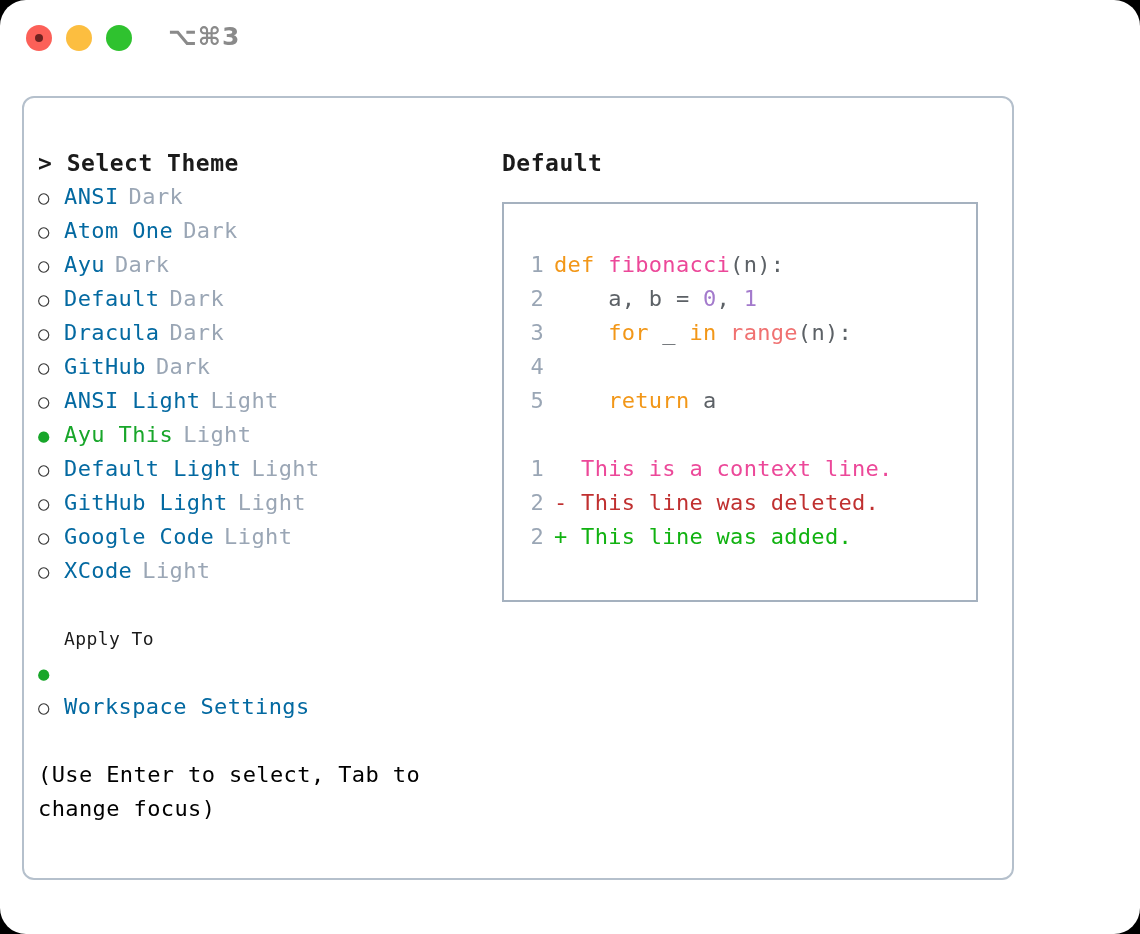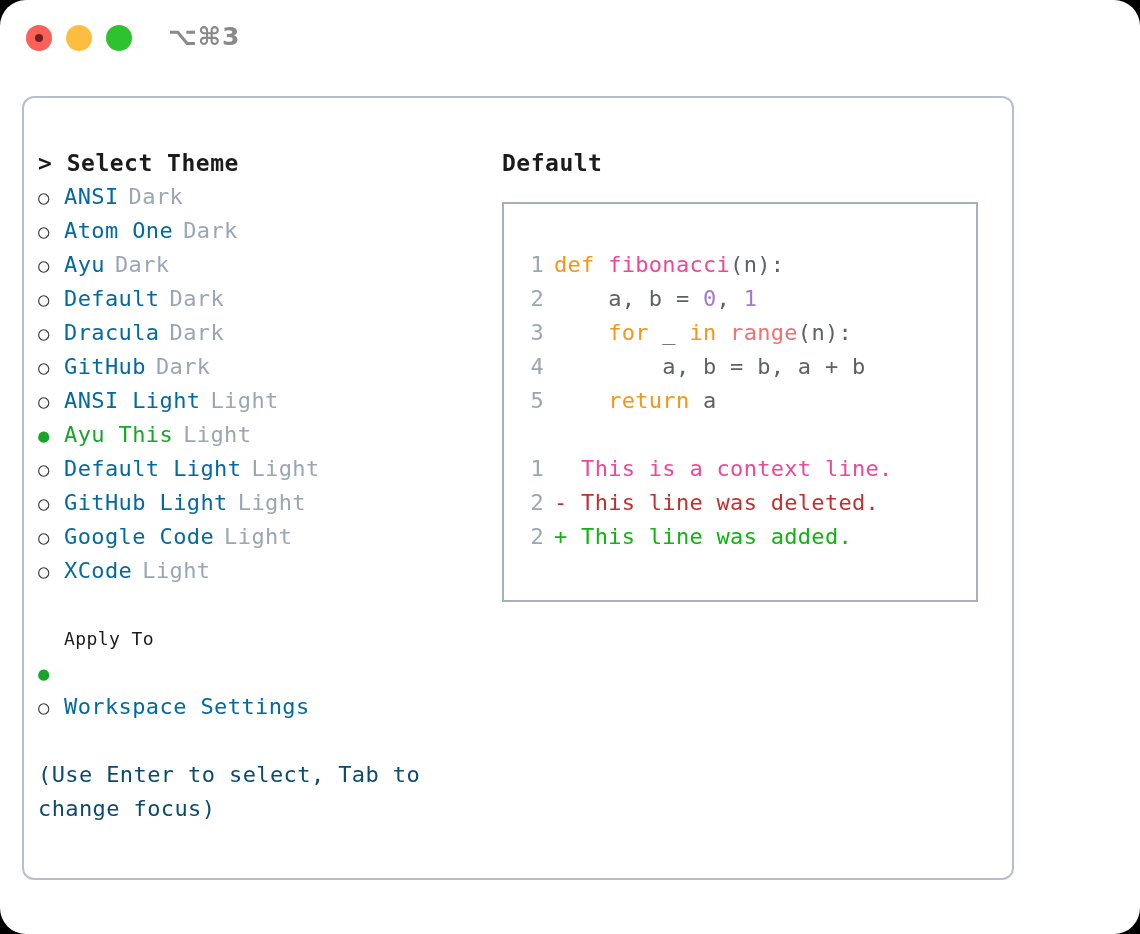--- a/index.html
+++ b/index.html
@@ -129,21 +129,21 @@
     line-height: 34px;
     height: 34px;
     padding-left: 26px;
     white-space: pre;
     letter-spacing: 0.4px;
   }
 
   .hint {
     margin-top: 34px;
     font-size: 22px;
-    color: #0c4a6e;
+    color: #000000;
     line-height: 34px;
     width: 400px;
     letter-spacing: 0.4px;
   }
 
   
   .right-col {
     position: absolute;
     left: 478px;
     top: 48px;
@@ -238,21 +238,21 @@
       <div class="hint">(Use Enter to select, Tab to change focus)</div>
     </div>
 
     <div class="right-col">
       <div class="preview-head">Default</div>
       <div class="preview-box">
         <div id="code-block">
             <div class="code-line"><span class="lineno">1</span><span class="code-text"><span class="tok-kw">def</span><span class="tok-pl"> </span><span class="tok-fn">fibonacci</span><span class="tok-pl">(n):</span></span></div>
             <div class="code-line"><span class="lineno">2</span><span class="code-text"><span class="tok-pl">    a, b = </span><span class="tok-num">0</span><span class="tok-pl">, </span><span class="tok-num">1</span></span></div>
             <div class="code-line"><span class="lineno">3</span><span class="code-text"><span class="tok-pl">    </span><span class="tok-kw">for</span><span class="tok-pl"> _ </span><span class="tok-kw">in</span><span class="tok-pl"> </span><span class="tok-call">range</span><span class="tok-pl">(n):</span></span></div>
-            <div class="code-line"><span class="lineno">4</span><span class="code-text"><span class="tok-pl">        a, b = b, a + b</span></span></div>
+            <div class="code-line"><span class="lineno">4</span></div>
             <div class="code-line"><span class="lineno">5</span><span class="code-text"><span class="tok-pl">    </span><span class="tok-kw">return</span><span class="tok-pl"> a</span></span></div>
           </div>
         <div class="blank-line"></div>
         <div id="diff-block">
             <div class="code-line"><span class="lineno">1</span><span class="diff-ctx">  This is a context line.</span></div>
             <div class="code-line"><span class="lineno">2</span><span class="diff-del">- This line was deleted.</span></div>
             <div class="code-line"><span class="lineno">2</span><span class="diff-add">+ This line was added.</span></div>
           </div>
       </div>
     </div>

